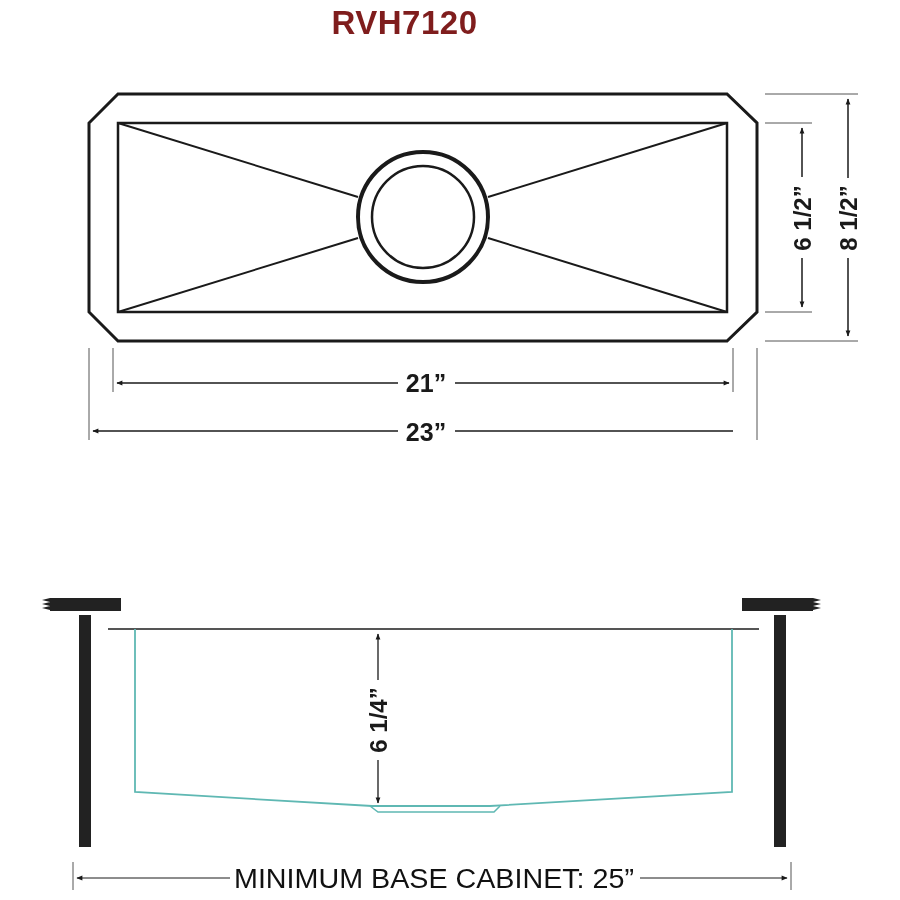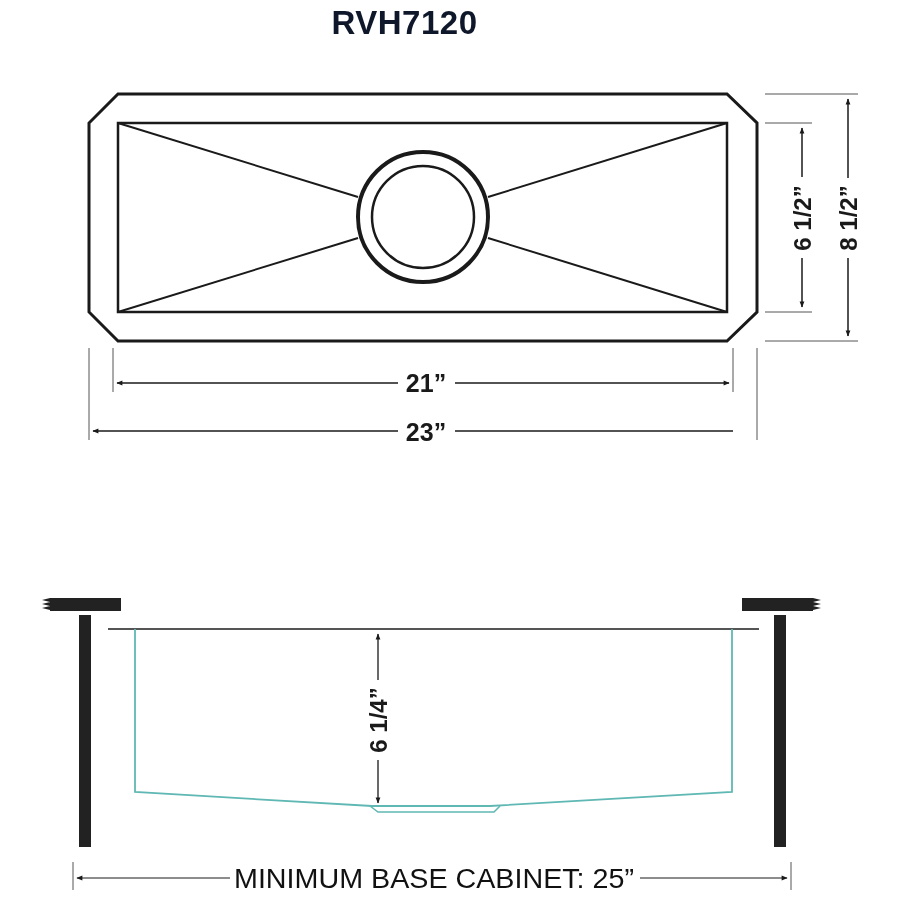--- a/index.html
+++ b/index.html
@@ -1,17 +1,17 @@
 <!DOCTYPE html>
 <html><head>
   <meta charset="utf-8">
   <style>
     html, body { margin: 0; padding: 0; background: #ffffff; }
     body { width: 900px; height: 900px; position: relative; overflow: hidden; font-family: "Liberation Sans", "DejaVu Sans", sans-serif; }
-    .title { position: absolute; top: 4px; left: 0; width: 809px; text-align: center; font-family: "Liberation Sans", sans-serif; font-weight: bold; font-size: 33px; color: #0f172a; letter-spacing: 0.5px; }
+    .title { position: absolute; top: 4px; left: 0; width: 809px; text-align: center; font-family: "Liberation Sans", sans-serif; font-weight: bold; font-size: 33px; color: #7f1d1d; letter-spacing: 0.5px; }
     svg { position: absolute; top: 0; left: 0; }
     .dimtext { font-family: "Liberation Sans", sans-serif; font-weight: bold; fill: #1a1a1a; }
     .cabtext { font-family: "Liberation Sans", sans-serif; fill: #111111; }
   </style>
 </head>
 <body>
 
 <div class="title">RVH7120</div>
 
 <svg width="900" height="900" viewBox="0 0 900 900">

